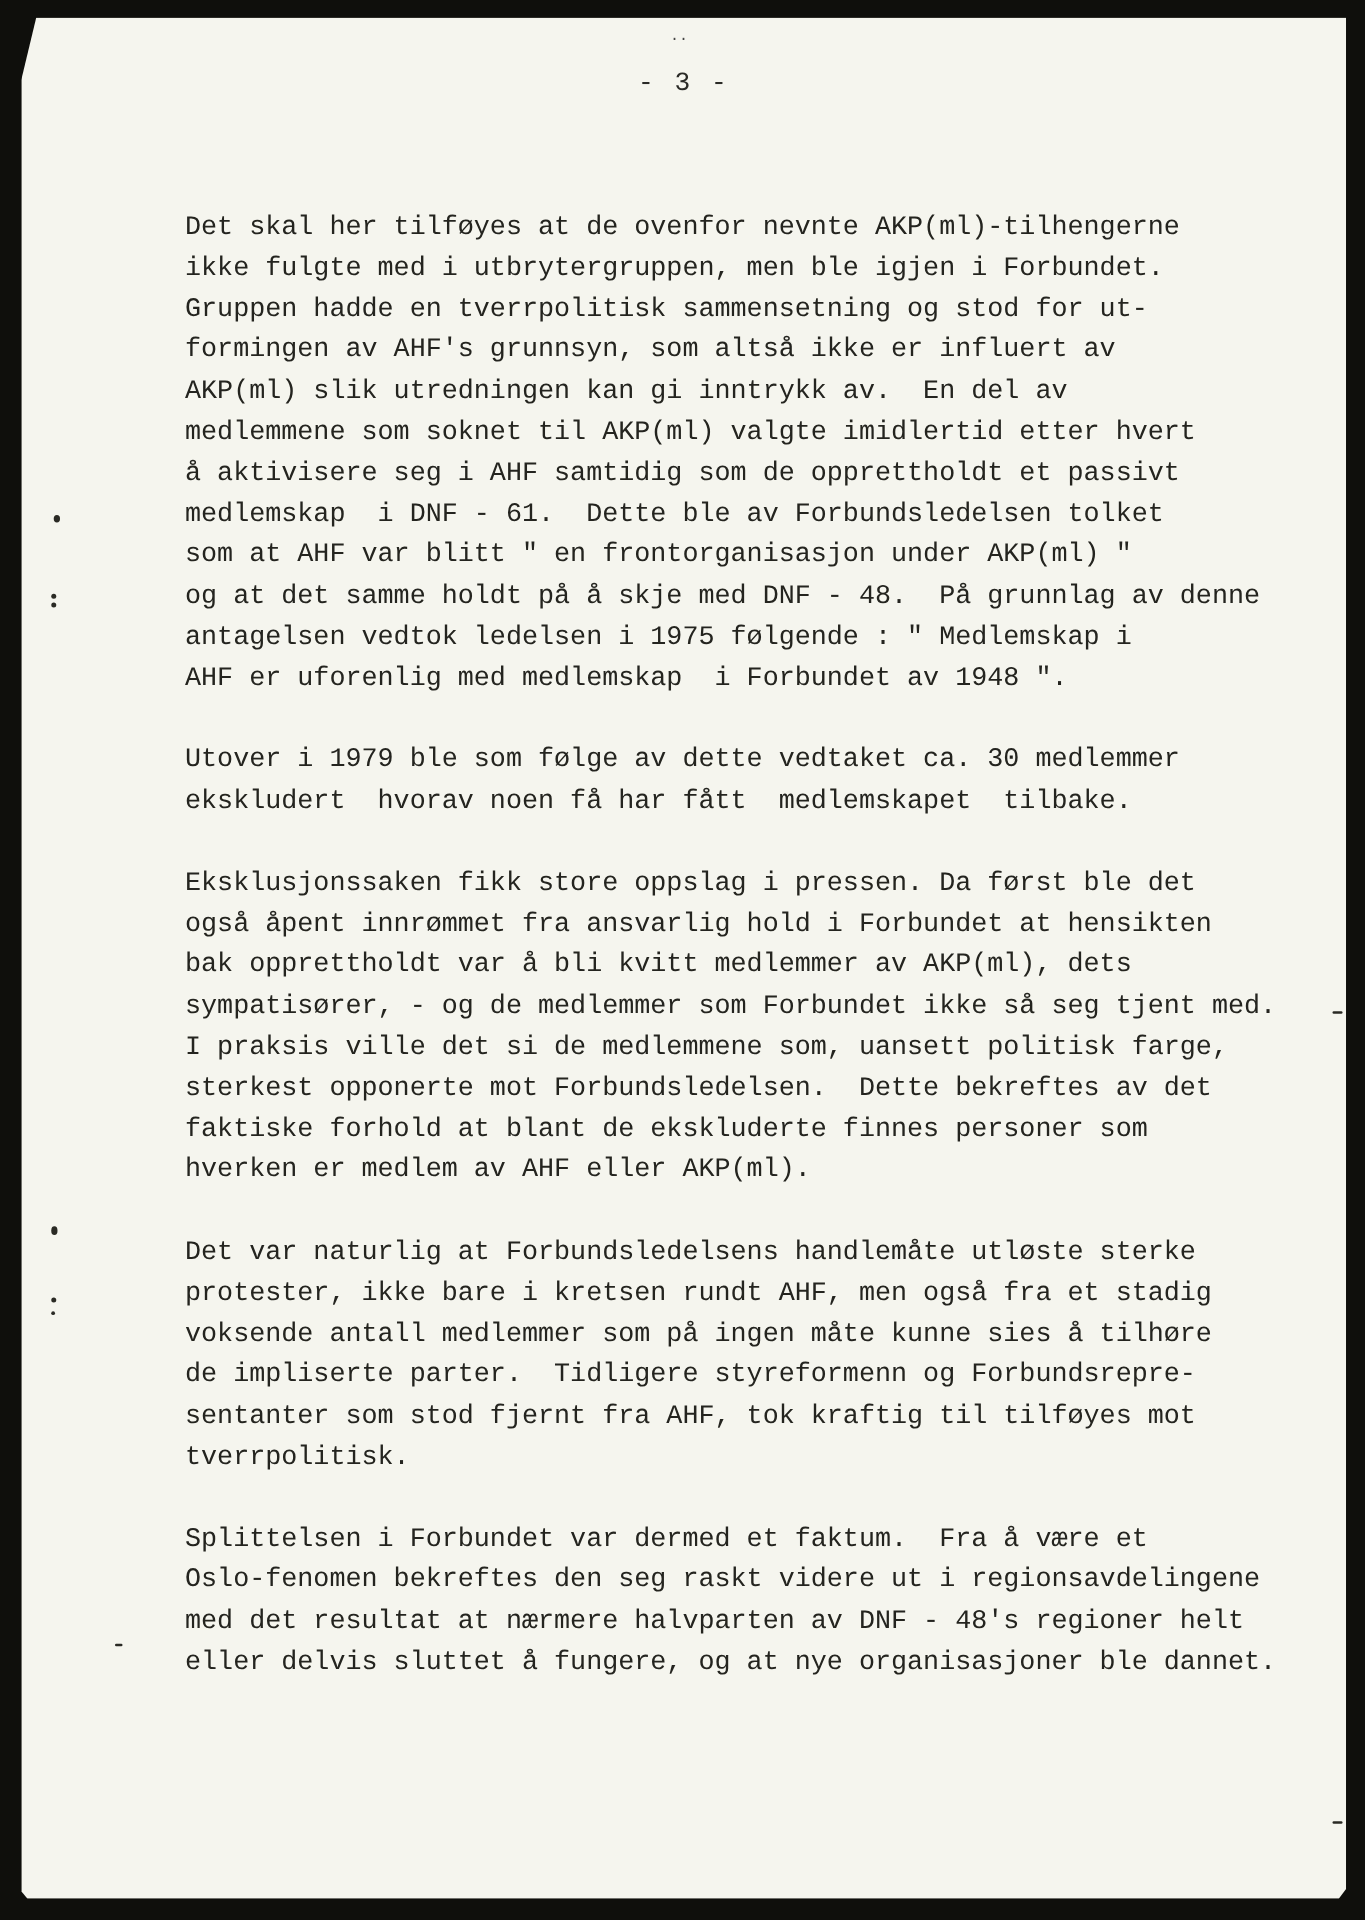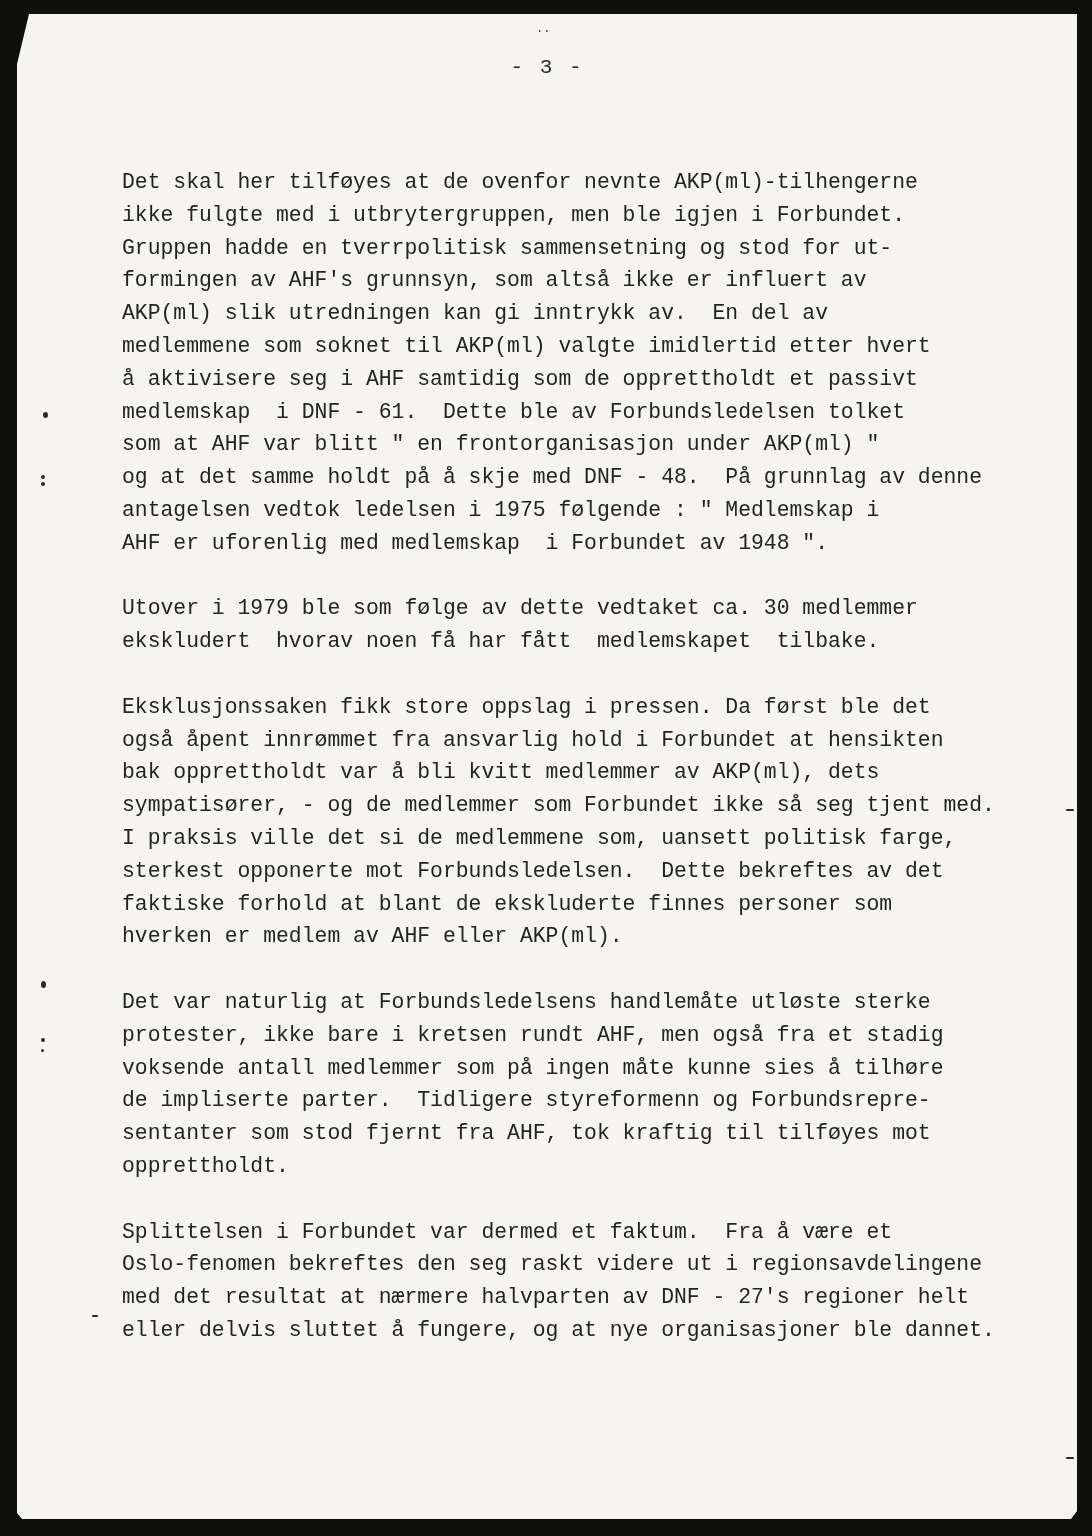--- a/index.html
+++ b/index.html
@@ -51,20 +51,21 @@
     color: #24241f;
     line-height: 32.8px;
   }
   .paragraph {
     margin: 0 0 32.8px 0;
   }
   .line {
     display: block;
     white-space: pre;
     height: 32.8px;
+    margin-left: 26px;
   }
   .mark {
     position: absolute;
     background: #2a2a24;
     border-radius: 50%;
   }
 </style>
 </head>
 <body>
 
@@ -110,22 +111,22 @@
       <span class="line">sterkest opponerte mot Forbundsledelsen.  Dette bekreftes av det</span>
       <span class="line">faktiske forhold at blant de ekskluderte finnes personer som</span>
       <span class="line">hverken er medlem av AHF eller AKP(ml).</span>
     </div>
     <div class="paragraph">
       <span class="line">Det var naturlig at Forbundsledelsens handlemåte utløste sterke</span>
       <span class="line">protester, ikke bare i kretsen rundt AHF, men også fra et stadig</span>
       <span class="line">voksende antall medlemmer som på ingen måte kunne sies å tilhøre</span>
       <span class="line">de impliserte parter.  Tidligere styreformenn og Forbundsrepre-</span>
       <span class="line">sentanter som stod fjernt fra AHF, tok kraftig til tilføyes mot</span>
-      <span class="line">opprettholdt.</span>
+      <span class="line">tverrpolitisk.</span>
     </div>
     <div class="paragraph">
       <span class="line">Splittelsen i Forbundet var dermed et faktum.  Fra å være et</span>
       <span class="line">Oslo-fenomen bekreftes den seg raskt videre ut i regionsavdelingene</span>
-      <span class="line">med det resultat at nærmere halvparten av DNF - 27's regioner helt</span>
+      <span class="line">med det resultat at nærmere halvparten av DNF - 48's regioner helt</span>
       <span class="line">eller delvis sluttet å fungere, og at nye organisasjoner ble dannet.</span>
     </div>
   </div>
 </div>
 
 </body></html>

